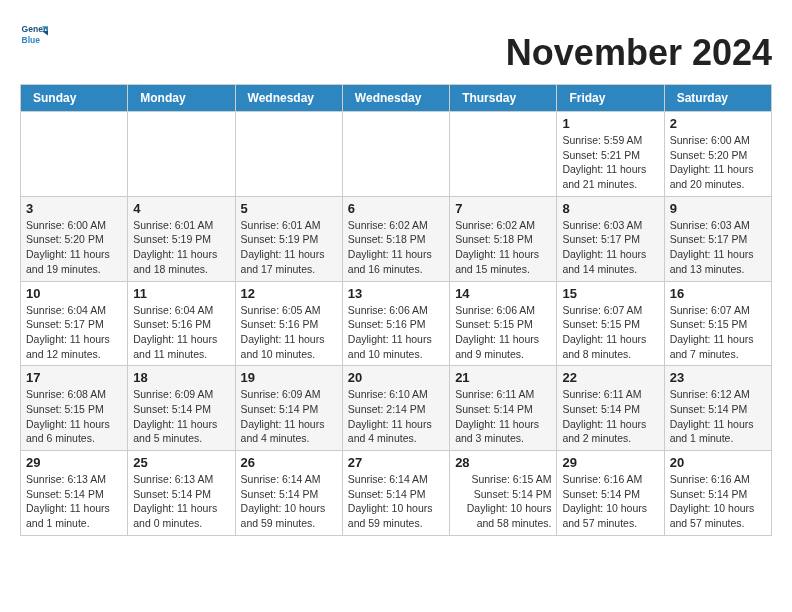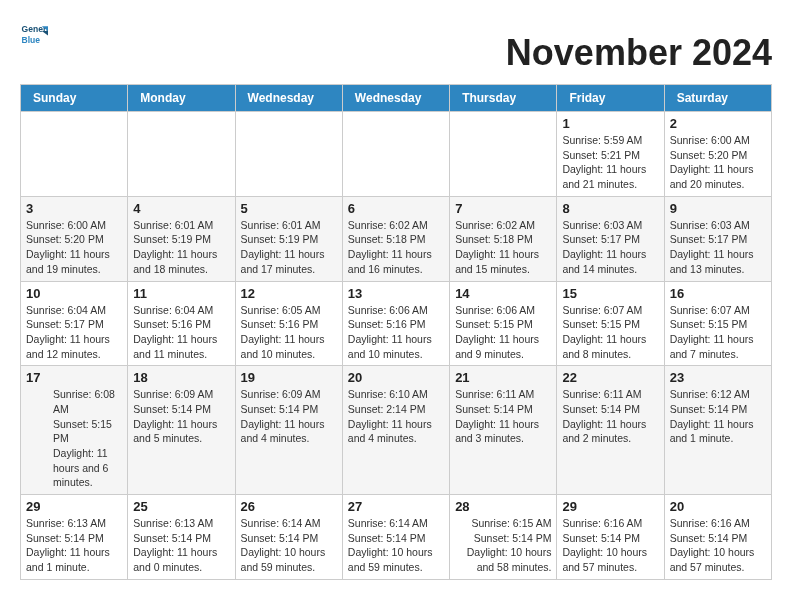--- a/index.html
+++ b/index.html
@@ -213,21 +213,21 @@
         <td>
           <span class="day-number">16</span>
           <div class="day-info" style="white-space: pre-line;">Sunrise: 6:07 AM
 Sunset: 5:15 PM
 Daylight: 11 hours and 7 minutes.</div>
         </td>
       </tr>
       <tr>
         <td>
           <span class="day-number">17</span>
-          <div class="day-info" style="white-space: pre-line; margin-left: 27px;">Sunrise: 6:08 AM
+          <div class="day-info" style="white-space: pre-line;">Sunrise: 6:08 AM
 Sunset: 5:15 PM
 Daylight: 11 hours and 6 minutes.</div>
         </td>
         <td>
           <span class="day-number">18</span>
           <div class="day-info" style="white-space: pre-line;">Sunrise: 6:09 AM
 Sunset: 5:14 PM
 Daylight: 11 hours and 5 minutes.</div>
         </td>
         <td>

